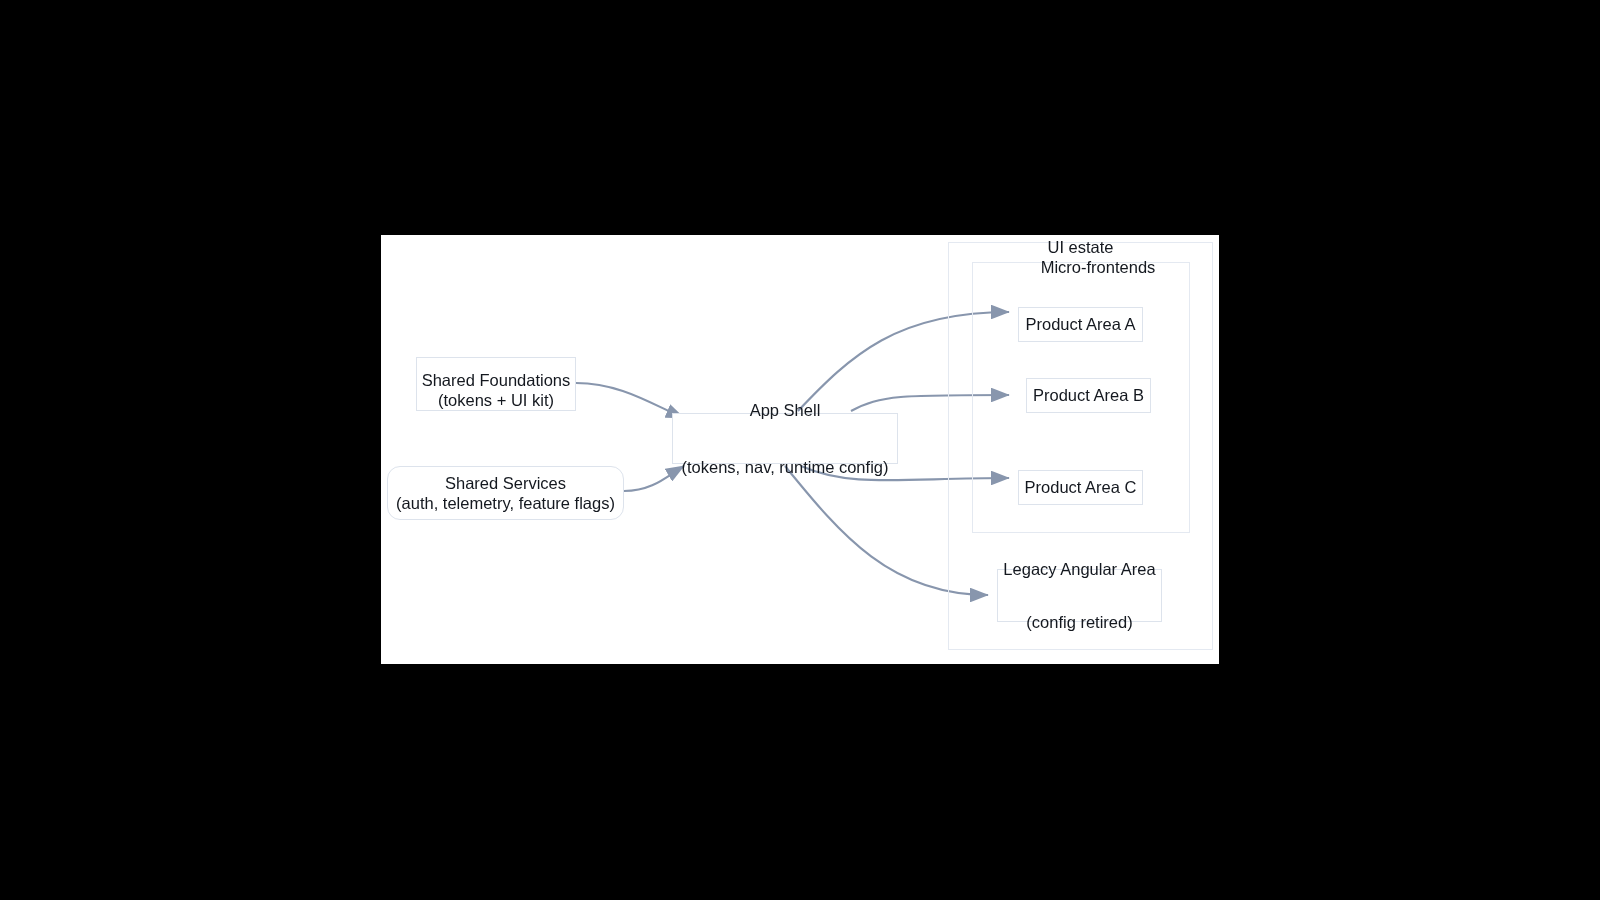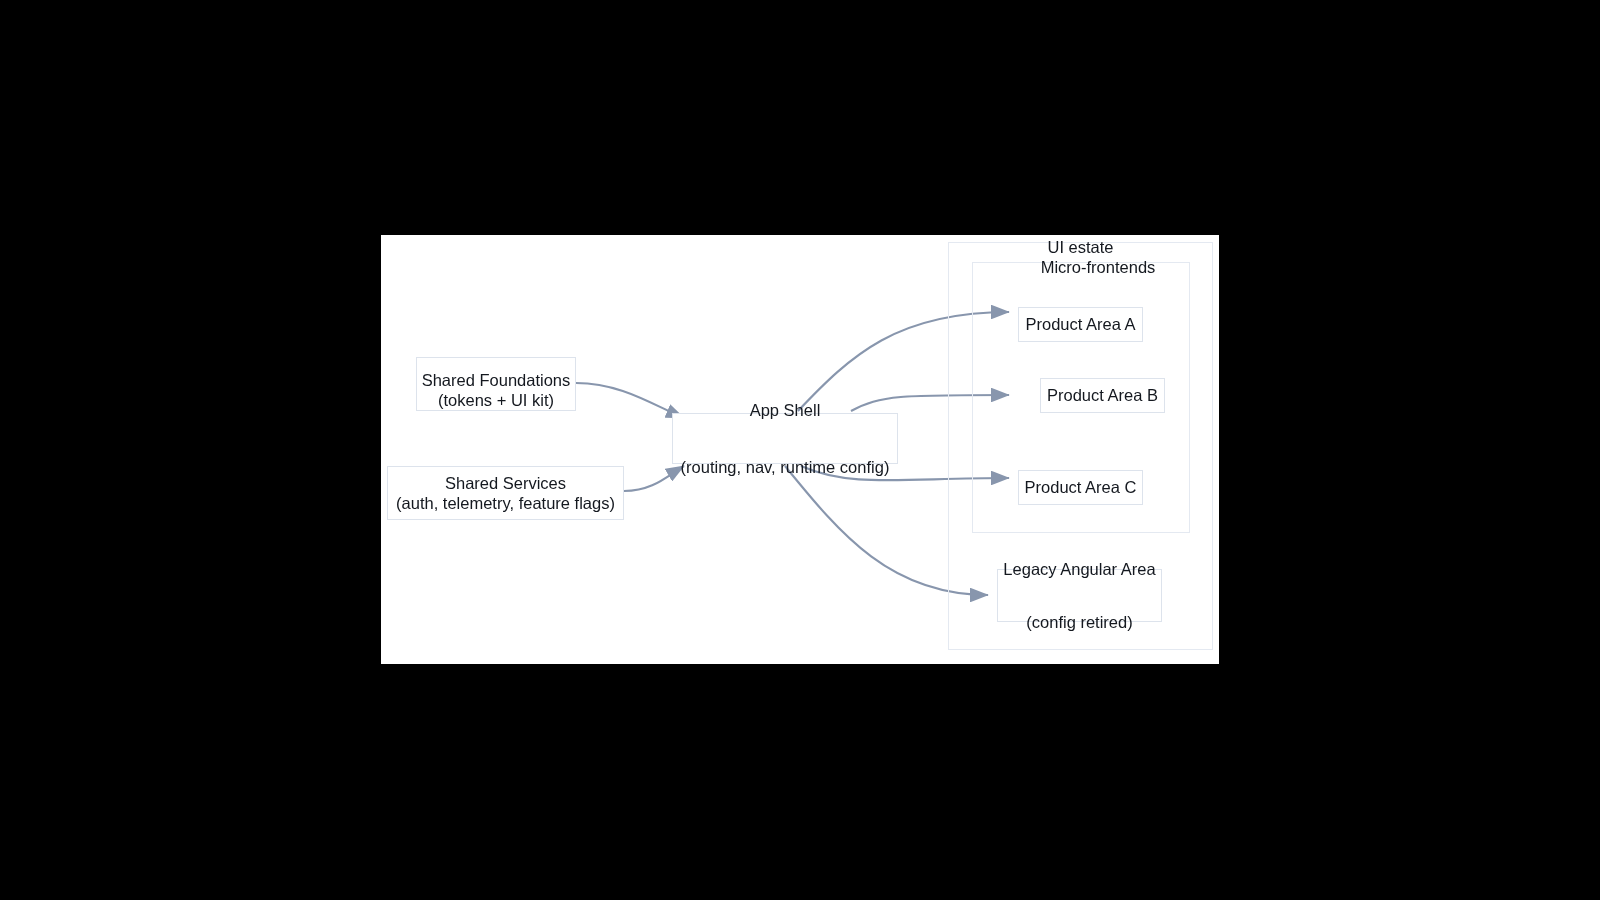--- a/index.html
+++ b/index.html
@@ -66,24 +66,24 @@
     position: absolute;
     width: 100%;
     text-align: center;
     font-size: 16.5px;
     color: #14181f;
     white-space: nowrap;
     z-index: 2;
   }
   
   #node-shared-foundations { left: 35px; top: 122px;  width: 160px; height: 54px; justify-content: flex-end; }
-  #node-shared-services    { left: 6px;  top: 231px;  width: 237px; height: 54px; }
+  #node-shared-services    { left: 6px;  top: 231px;  width: 237px; height: 54px; border-radius: 13px; }
   #node-app-shell          { left: 291px; top: 178px; width: 226px; height: 51px; gap: 36px; }
   #node-product-a          { left: 637px; top: 60px;  width: 125px; height: 35px; margin-top: 12px; }
-  #node-product-b          { left: 659px; top: 143px; width: 125px; height: 35px; }
+  #node-product-b          { left: 645px; top: 143px; width: 125px; height: 35px; }
   #node-product-c          { left: 637px; top: 235px; width: 125px; height: 35px; }
   #node-legacy             { left: 616px; top: 334px; width: 165px; height: 53px; gap: 32px; }
 
   #group-ui-estate  { left: 567px; top: 7px;  width: 265px; height: 408px; }
   #group-micro      { left: 591px; top: 27px; width: 218px; height: 271px; }
 
   #title-ui-estate { left: 567px; top: 3px;  width: 265px; }
   #title-micro     { left: 608px; top: 23px; width: 218px; }
 </style>
 </head>
@@ -124,21 +124,21 @@
       <span class="line2">(tokens + UI kit)</span>
     </div>
 
     <div class="node" id="node-shared-services">
       <span class="line1">Shared Services</span>
       <span class="line2">(auth, telemetry, feature flags)</span>
     </div>
 
     <div class="node" id="node-app-shell">
       <span class="line1">App Shell</span>
-      <span class="line2">(routing, nav, runtime config)</span>
+      <span class="line2">(tokens, nav, runtime config)</span>
     </div>
 
     <div class="node" id="node-product-a">
       <span class="line1">Product Area A</span>
     </div>
 
     <div class="node" id="node-product-b">
       <span class="line1">Product Area B</span>
     </div>
 

